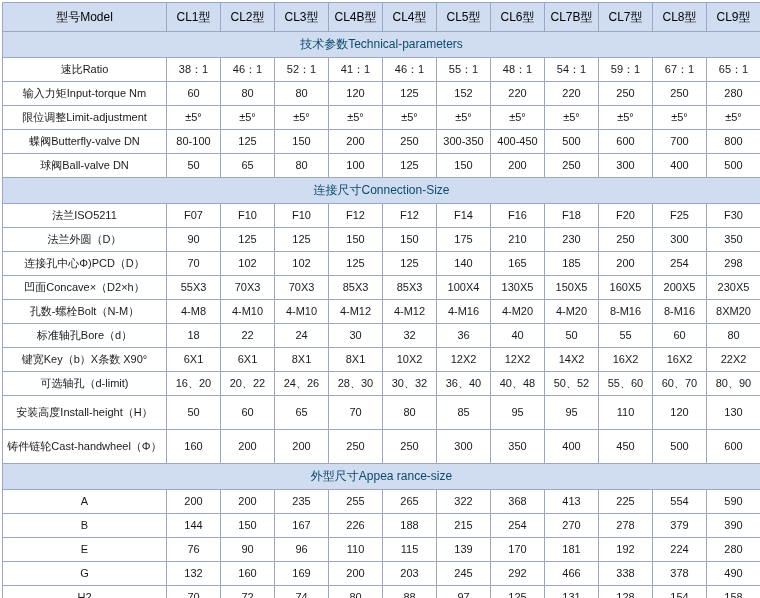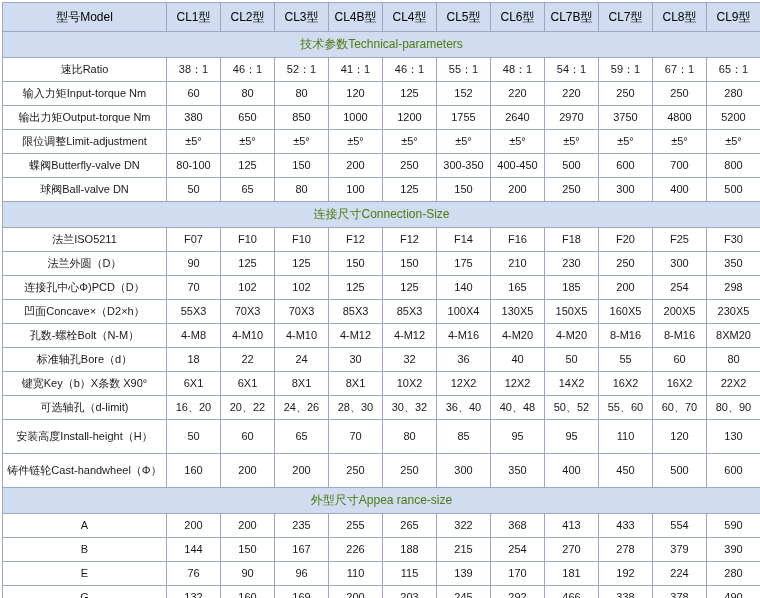--- a/index.html
+++ b/index.html
@@ -41,21 +41,21 @@
     border-color: #8fa0bf;
   }
   tr.header-row th.model-head {
     background: #d0dcef;
   }
   
   tr.section-row td {
     background: #d0dcef;
     font-weight: bold;
     font-size: 12px;
-    color: #4d7c0f;
+    color: #0c4a6e;
     height: 21px;
   }
   
   td.label-cell {
     text-align: center;
     background: #ffffff;
     font-size: 11px;
     padding: 2px 3px;
   }
   td.value-cell {
@@ -127,34 +127,20 @@
         <td class="value-cell">120</td>
         <td class="value-cell">125</td>
         <td class="value-cell">152</td>
         <td class="value-cell">220</td>
         <td class="value-cell">220</td>
         <td class="value-cell">250</td>
         <td class="value-cell">250</td>
         <td class="value-cell">280</td>
       </tr>
       <tr class="data-row">
-        <td class="label-cell">输出力矩Output-torque Nm</td>
-        <td class="value-cell">380</td>
-        <td class="value-cell">650</td>
-        <td class="value-cell">850</td>
-        <td class="value-cell">1000</td>
-        <td class="value-cell">1200</td>
-        <td class="value-cell">1755</td>
-        <td class="value-cell">2640</td>
-        <td class="value-cell">2970</td>
-        <td class="value-cell">3750</td>
-        <td class="value-cell">4800</td>
-        <td class="value-cell">5200</td>
-      </tr>
-      <tr class="data-row">
         <td class="label-cell">限位调整Limit-adjustment</td>
         <td class="value-cell">±5°</td>
         <td class="value-cell">±5°</td>
         <td class="value-cell">±5°</td>
         <td class="value-cell">±5°</td>
         <td class="value-cell">±5°</td>
         <td class="value-cell">±5°</td>
         <td class="value-cell">±5°</td>
         <td class="value-cell">±5°</td>
         <td class="value-cell">±5°</td>
@@ -338,21 +324,21 @@
       <tr class="data-row">
         <td class="label-cell">A</td>
         <td class="value-cell">200</td>
         <td class="value-cell">200</td>
         <td class="value-cell">235</td>
         <td class="value-cell">255</td>
         <td class="value-cell">265</td>
         <td class="value-cell">322</td>
         <td class="value-cell">368</td>
         <td class="value-cell">413</td>
-        <td class="value-cell">433</td>
+        <td class="value-cell">225</td>
         <td class="value-cell">554</td>
         <td class="value-cell">590</td>
       </tr>
       <tr class="data-row">
         <td class="label-cell">B</td>
         <td class="value-cell">144</td>
         <td class="value-cell">150</td>
         <td class="value-cell">167</td>
         <td class="value-cell">226</td>
         <td class="value-cell">188</td>

